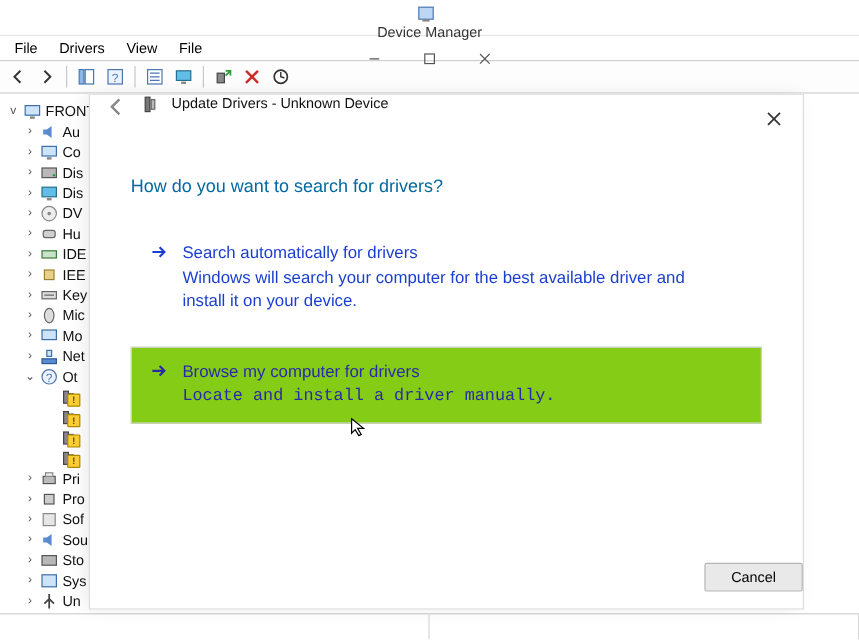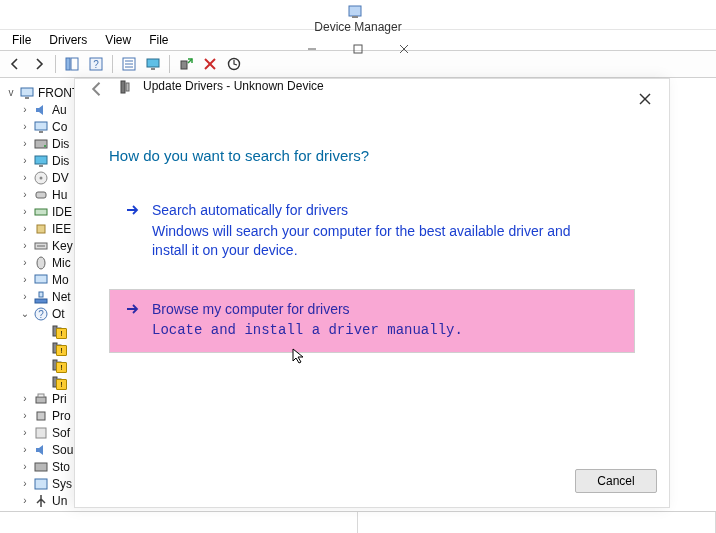--- a/index.html
+++ b/index.html
@@ -162,21 +162,21 @@
     font-size: 15px;
     margin-bottom: 26px;
   }
   .option {
     padding: 10px 14px 12px 14px;
     border: 1px solid transparent;
     margin-bottom: 16px;
     cursor: pointer;
   }
   .option.hover {
-    background: #f9a8d4;
+    background: #84cc16;
     border: 1px solid #cfcfcf;
   }
   .opt-head {
     display:flex;
     align-items:center;
     gap: 10px;
   }
   .opt-arrow {
     width:18px; height:18px;
     flex: none;
@@ -191,21 +191,21 @@
     margin-left: 28px;
     margin-top: 3px;
     font-size: 14px;
     color: #1a3fd0;
     line-height: 1.35;
     max-width: 430px;
   }
   .opt-desc.dark { color:#2a2aa8;font-family:Liberation Mono, monospace; }
   .wizard-footer {
     position:absolute;
-    bottom: 14px; right: 12px;
+    bottom: 14px; right: 0;
   }
   .cancel-btn {
     min-width: 82px;
     height: 24px;
     font-size: 12px;
     font-family: inherit;
     background: #e9e9e9;
     border: 1px solid #b5b5b5;
     border-radius: 2px;
     cursor:pointer;

